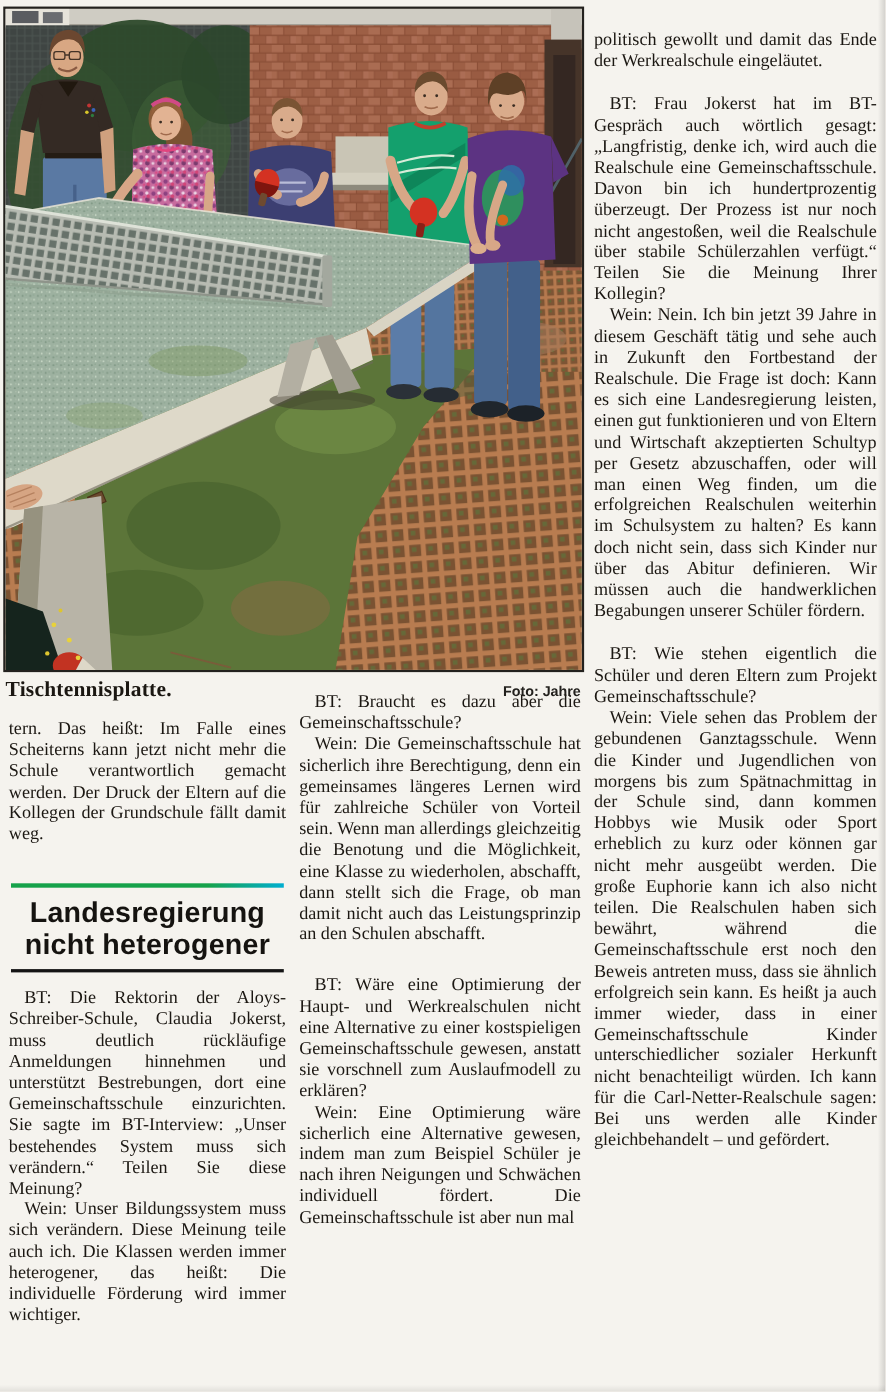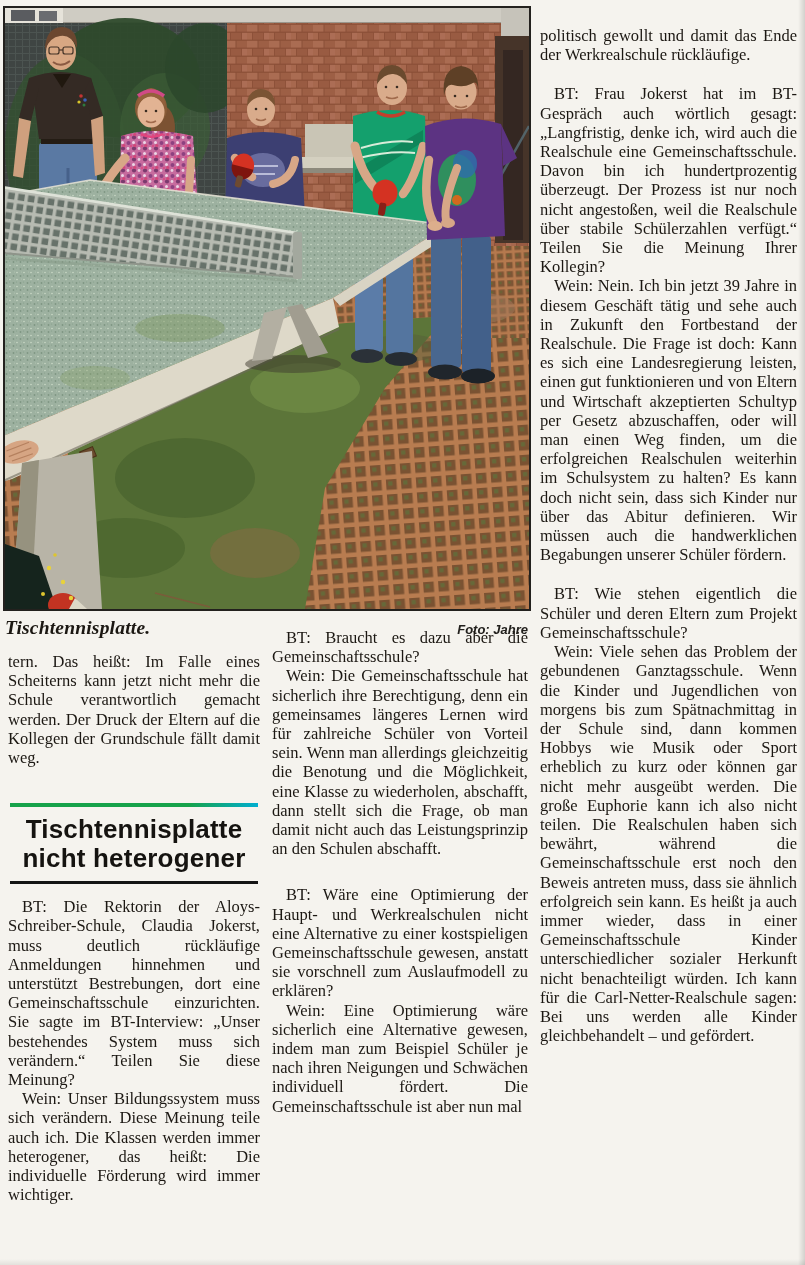--- a/index.html
+++ b/index.html
@@ -16,21 +16,21 @@
     content:"";position:absolute;left:0;bottom:0;width:100%;height:6px;
     background:linear-gradient(0deg,rgba(0,0,0,.08),rgba(0,0,0,0));pointer-events:none;
   }
   .photo{
     position:absolute;left:3px;top:6px;width:524px;height:601px;margin:0;
     border:2px solid #23211e;background:#cfccc3;box-sizing:content-box;
   }
   .photo svg{display:block;width:100%;height:100%;}
   .caption-row{
     position:absolute;left:5px;top:617px;width:523px;
-    display:flex;justify-content:space-between;align-items:baseline;font-style:italic;
+    display:flex;justify-content:space-between;align-items:baseline;
   }
   .caption{font-weight:bold;font-size:19.5px;letter-spacing:.2px;}
   .credit{font-family:"Liberation Sans","DejaVu Sans",sans-serif;font-weight:bold;font-size:13px;color:#22201d;}
   .col{position:absolute;font-size:16.5px;line-height:19.2px;text-align:justify;}
   .col p{margin:0;}
   .col p.qa{text-indent:14px;}
   .col p.cont{text-indent:0;}
   .col b{font-weight:normal;}
   .col-left{left:8px;top:652px;width:252px;}
   .col-middle{left:272px;top:628px;width:256px;}
@@ -301,33 +301,33 @@
 
   <div class="caption-row">
     <span class="caption">Tischtennisplatte.</span>
     <span class="credit">Foto: Jahre</span>
   </div>
 
   <div class="col col-left">
       <p class="cont">tern. Das heißt: Im Falle eines Scheiterns kann jetzt nicht mehr die Schule verantwortlich gemacht werden. Der Druck der Eltern auf die Kollegen der Grundschule fällt damit weg.</p>
       <div class="subhead-block">
         <div class="rule-green"></div>
-        <h2><span>Tischtennisplatte</span><br><span>nicht heterogener</span></h2>
+        <h2><span>Landesregierung</span><br><span>nicht heterogener</span></h2>
         <div class="rule-black"></div>
       </div>
       <p class="qa" style="margin-top: 10px;"><b>BT:</b> Die Rektorin der Aloys-Schreiber-Schule, Claudia Jokerst, muss deutlich rückläufige Anmeldungen hinnehmen und unterstützt Bestrebungen, dort eine Gemeinschaftsschule einzurichten. Sie sagte im BT-Interview: „Unser bestehendes System muss sich verändern.“ Teilen Sie diese Meinung?</p>
       <p class="qa"><b>Wein:</b> Unser Bildungssystem muss sich verändern. Diese Meinung teile auch ich. Die Klassen werden immer heterogener, das heißt: Die individuelle Förderung wird immer wichtiger.</p>
     </div>
   <div class="col col-middle">
       <p class="qa"><b>BT:</b> Braucht es dazu aber die Gemeinschaftsschule?</p>
       <p class="qa"><b>Wein:</b> Die Gemeinschaftsschule hat sicherlich ihre Berechtigung, denn ein gemeinsames längeres Lernen wird für zahlreiche Schüler von Vorteil sein. Wenn man allerdings gleichzeitig die Benotung und die Möglichkeit, eine Klasse zu wiederholen, abschafft, dann stellt sich die Frage, ob man damit nicht auch das Leistungsprinzip an den Schulen abschafft.</p>
       <p class="qa" style="margin-top: 27px;"><b>BT:</b> Wäre eine Optimierung der Haupt- und Werkrealschulen nicht eine Alternative zu einer kostspieligen Gemeinschaftsschule gewesen, anstatt sie vorschnell zum Auslaufmodell zu erklären?</p>
       <p class="qa"><b>Wein:</b> Eine Optimierung wäre sicherlich eine Alternative gewesen, indem man zum Beispiel Schüler je nach ihren Neigungen und Schwächen individuell fördert. Die Gemeinschaftsschule ist aber nun mal</p>
     </div>
   <div class="col col-right">
-      <p class="cont">politisch gewollt und damit das Ende der Werkrealschule rückläufige.</p>
+      <p class="cont">politisch gewollt und damit das Ende der Werkrealschule eingeläutet.</p>
       <p class="qa" style="margin-top: 20px;"><b>BT:</b> Frau Jokerst hat im BT-Gespräch auch wörtlich gesagt: „Langfristig, denke ich, wird auch die Realschule eine Gemeinschaftsschule. Davon bin ich hundertprozentig überzeugt. Der Prozess ist nur noch nicht angestoßen, weil die Realschule über stabile Schülerzahlen verfügt.“ Teilen Sie die Meinung Ihrer Kollegin?</p>
       <p class="qa"><b>Wein:</b> Nein. Ich bin jetzt 39 Jahre in diesem Geschäft tätig und sehe auch in Zukunft den Fortbestand der Realschule. Die Frage ist doch: Kann es sich eine Landesregierung leisten, einen gut funktionieren und von Eltern und Wirtschaft akzeptierten Schultyp per Gesetz abzuschaffen, oder will man einen Weg finden, um die erfolgreichen Realschulen weiterhin im Schulsystem zu halten? Es kann doch nicht sein, dass sich Kinder nur über das Abitur definieren. Wir müssen auch die handwerklichen Begabungen unserer Schüler fördern.</p>
       <p class="qa" style="margin-top: 20px;"><b>BT:</b> Wie stehen eigentlich die Schüler und deren Eltern zum Projekt Gemeinschaftsschule?</p>
       <p class="qa"><b>Wein:</b> Viele sehen das Problem der gebundenen Ganztagsschule. Wenn die Kinder und Jugendlichen von morgens bis zum Spätnachmittag in der Schule sind, dann kommen Hobbys wie Musik oder Sport erheblich zu kurz oder können gar nicht mehr ausgeübt werden. Die große Euphorie kann ich also nicht teilen. Die Realschulen haben sich bewährt, während die Gemeinschaftsschule erst noch den Beweis antreten muss, dass sie ähnlich erfolgreich sein kann. Es heißt ja auch immer wieder, dass in einer Gemeinschaftsschule Kinder unterschiedlicher sozialer Herkunft nicht benachteiligt würden. Ich kann für die Carl-Netter-Realschule sagen: Bei uns werden alle Kinder gleichbehandelt – und gefördert.</p>
     </div>
 
 </div>
 
 </body></html>

